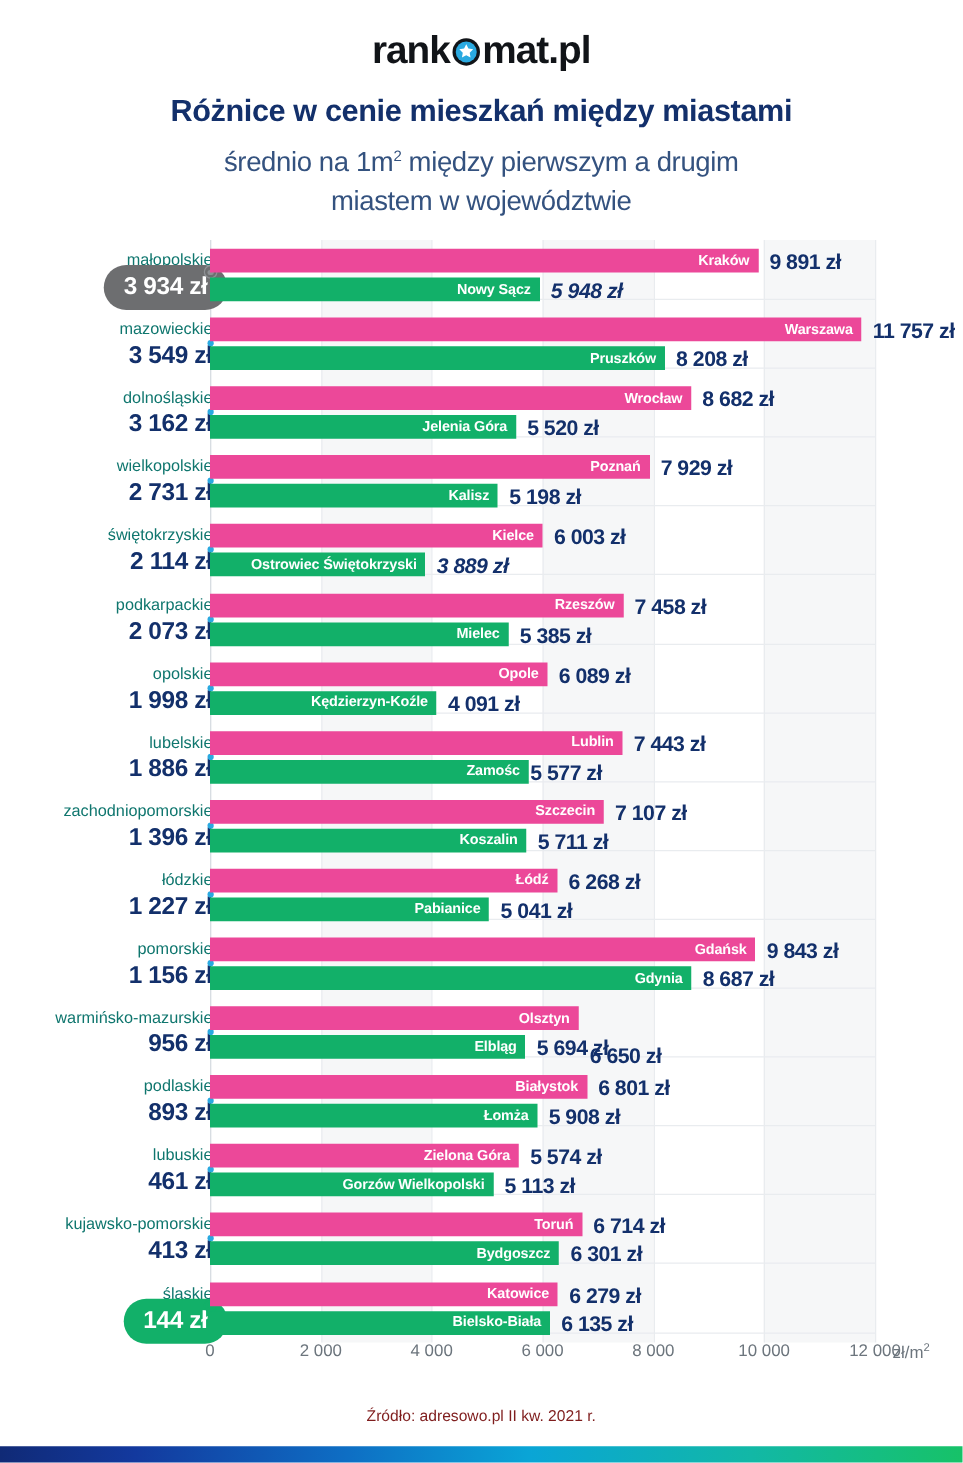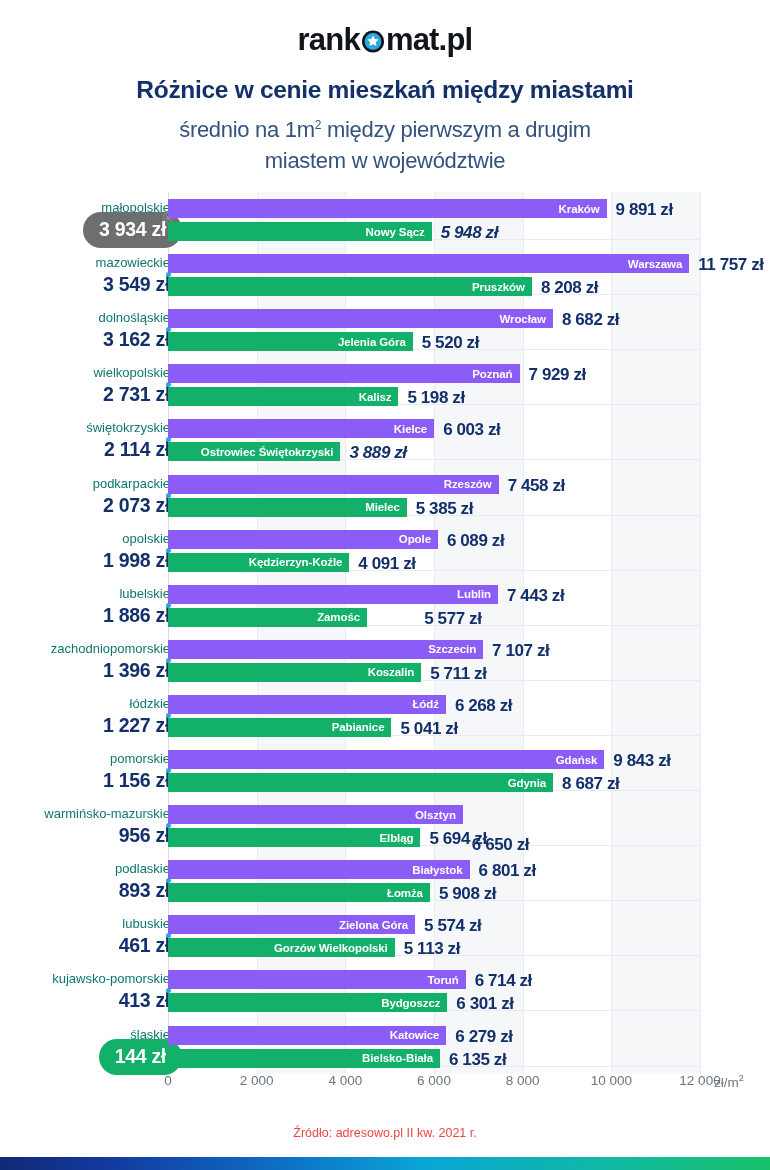--- a/index.html
+++ b/index.html
@@ -87,21 +87,21 @@
     content:""; position:absolute; left:2.6px; top:2.6px;
     width:4.5px; height:4.5px; border-radius:50%; background:#8e9195;
   }
   .marker.ring.green{ border-color:#12b069; }
   .marker.ring.green::after{ background:#12b069; }
 
   .bar{
     position:absolute; left:168px; height:19px;
     display:flex; align-items:center; justify-content:flex-end;
   }
-  .bar.gray{ background:#8b5cf6; }
+  .bar.gray{ background:#ec4899; }
   .bar.green{ background:#12b069; }
   .bar .city{
     color:#ffffff; font-size:11.5px; font-weight:bold;
     padding-right:7px; white-space:nowrap; letter-spacing:-0.1px;
   }
   .bar-value{
     position:absolute; font-size:17px; font-weight:bold; color:#13306b;
     white-space:nowrap; letter-spacing:-0.4px;
   }
 
@@ -111,21 +111,21 @@
     position:absolute; top:0; font-size:13.5px; color:#6c757d;
     white-space:nowrap; transform:translateX(-50%);
   }
   .xunit{
     position:absolute; left:714px; top:0; font-size:13.5px; color:#6c757d;
   }
   .xunit sup{ font-size:9px; vertical-align:super; }
 
   .source{
     position:absolute; left:0; top:1126px; width:770px; text-align:center;
-    font-size:12.5px; color:#ef4444;
+    font-size:12.5px; color:#7f1d1d;
   }
   .bottombar{
     position:absolute; left:0; bottom:0; width:770px; height:13px;
     background:linear-gradient(to right,#102a76 0%,#13399e 14%,#0e6ec4 36%,#0aa5d6 55%,#12b8a6 78%,#17c268 100%);
   }
 </style>
 </head>
 <body>
 
 <div class="logo-wrap">
@@ -259,21 +259,21 @@
       </div>
       <div class="row" style="top: 385.7px; height: 55.1px;">
         <div class="rowsep" style="top: 47.1px;"></div>
         <div class="voiv-label" style="top: 8px;">lubelskie</div>
         <div class="diff-val" style="top: 26px;">1 886 zł</div>
         <div class="marker" style="left: 165.5px; top: 25px;"></div>
         <div class="bar gray" style="top: 7px; width: 329.973px;">
           <span class="city">Lublin</span>
         </div>
         <div class="bar-value" style="left: 506.973px; top: 8px;">7 443 zł</div>
-        <div class="bar green" style="top: 30px; width: 199px;">
+        <div class="bar green" style="top: 30px; width: 255px;">
           <span class="city">Zamośc</span>
         </div>
         <div class="bar-value" style="left: 424.247px; top: 31px;">5 577 zł</div>
       </div>
       <div class="row" style="top: 440.8px; height: 55.1px;">
         <div class="rowsep" style="top: 47.1px;"></div>
         <div class="voiv-label" style="top: 8px;">zachodniopomorskie</div>
         <div class="diff-val" style="top: 26px;">1 396 zł</div>
         <div class="marker" style="left: 165.5px; top: 25px;"></div>
         <div class="bar gray" style="top: 7px; width: 315.077px;">

